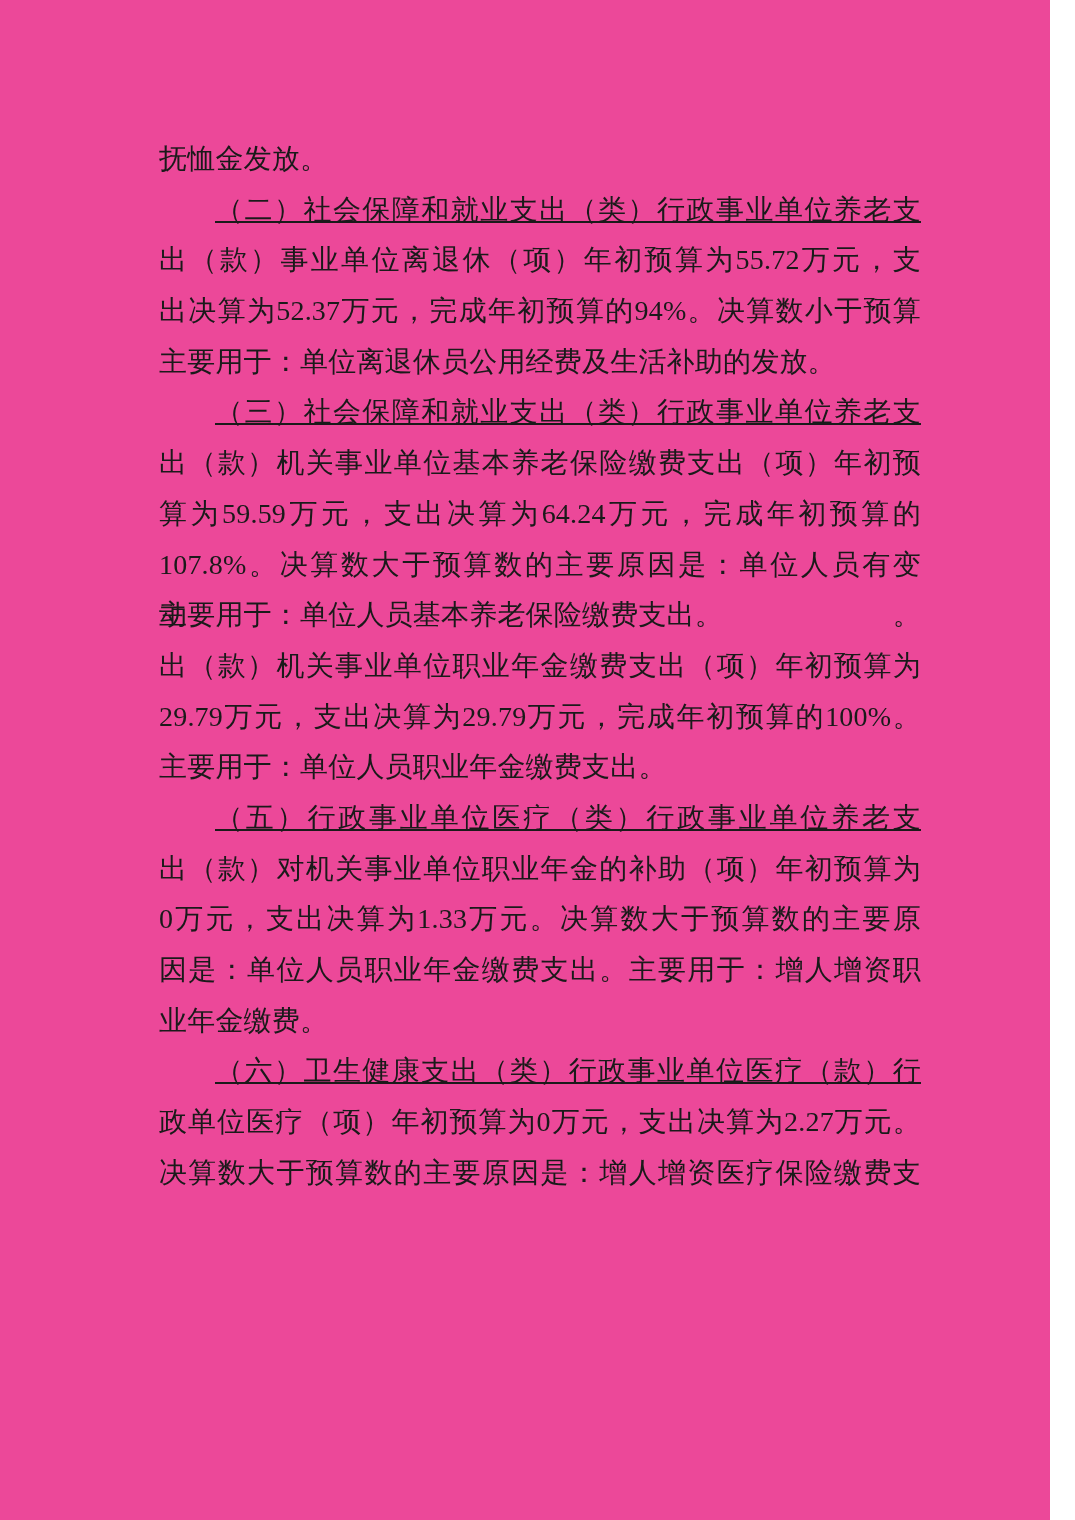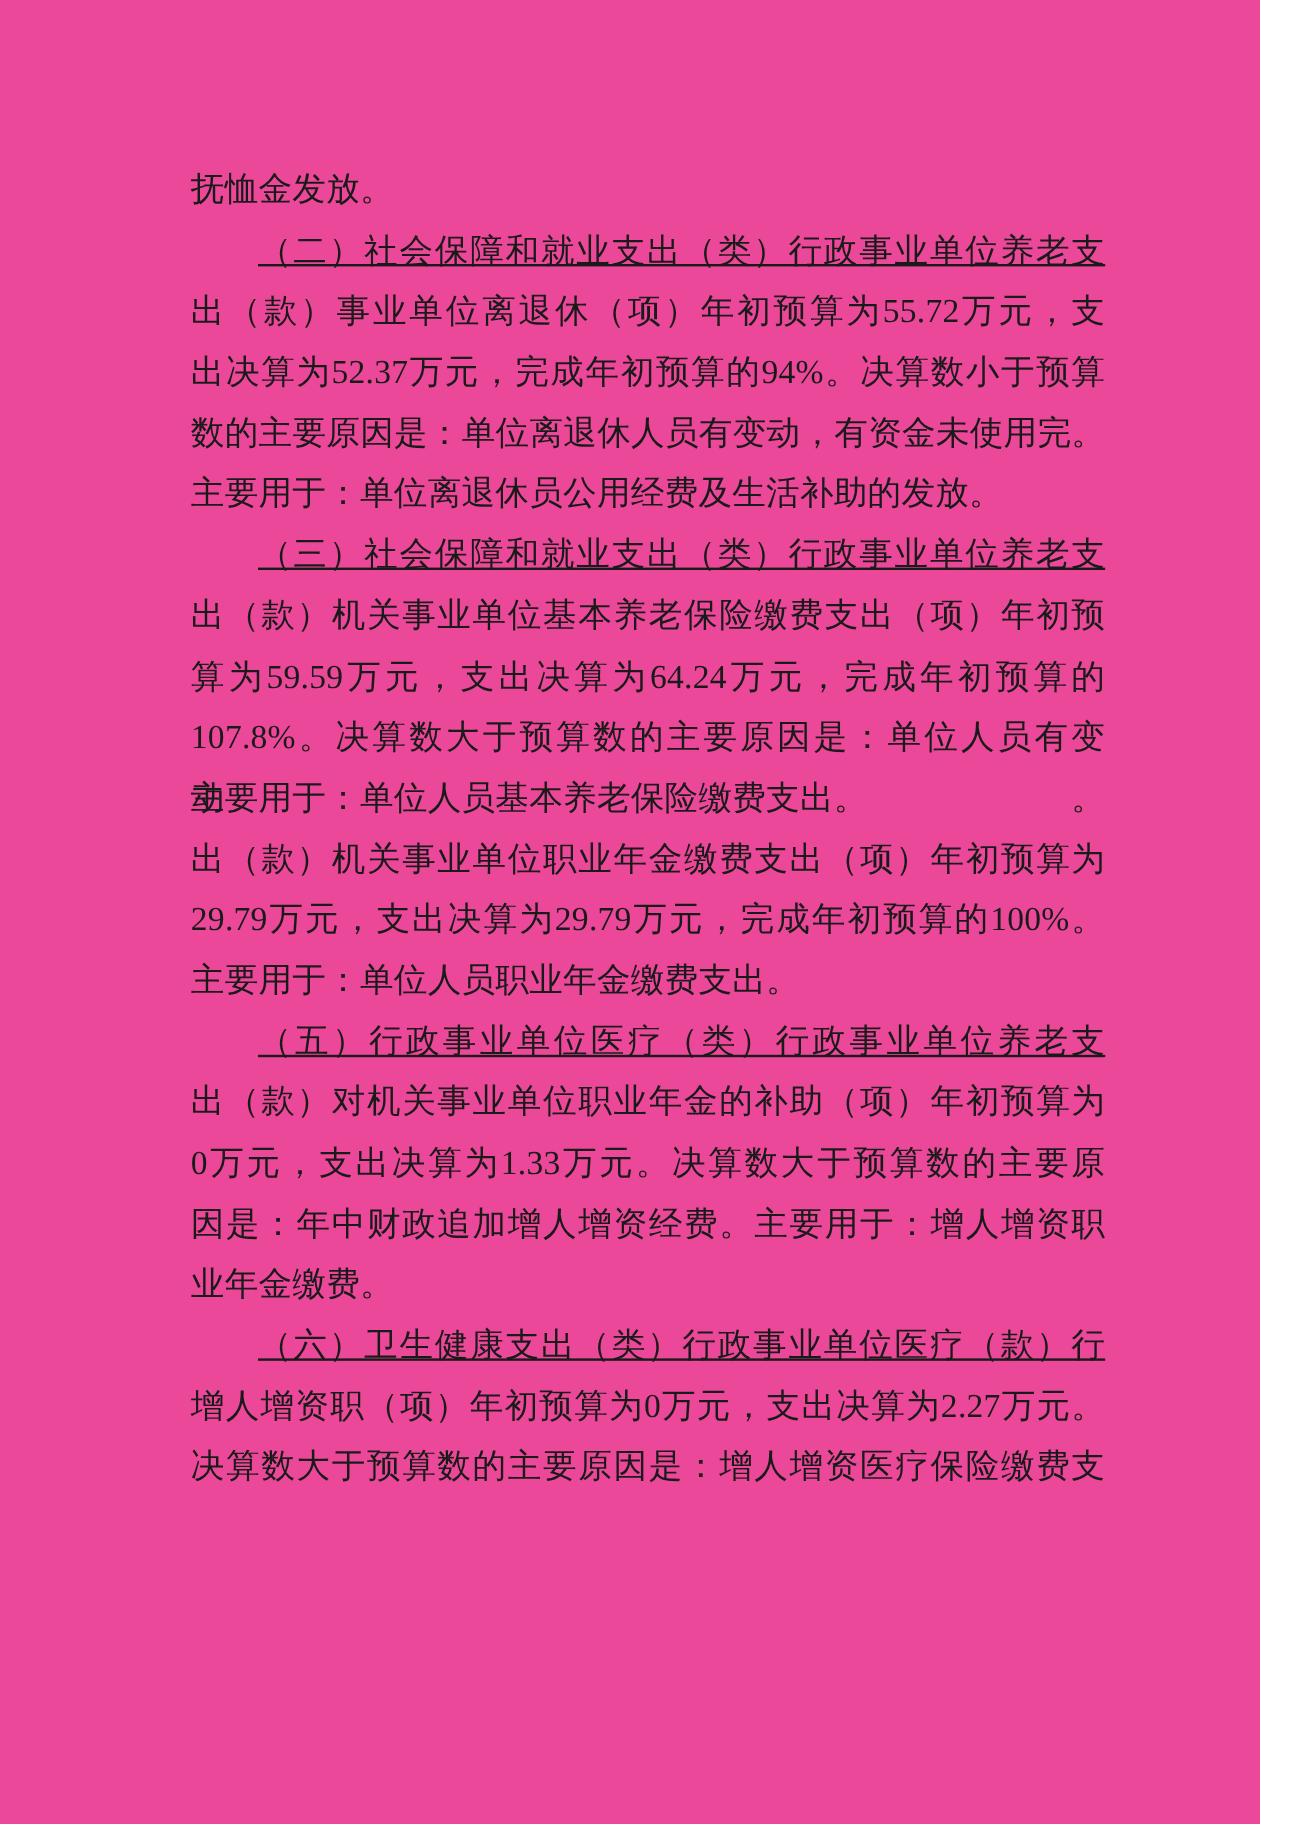--- a/index.html
+++ b/index.html
@@ -51,21 +51,20 @@
   <div class="text-block">
 
     <div class="para">
       <div class="line">抚恤金发放。</div>
     </div>
 
     <div class="para">
       <div class="line indent just">（二）社会保障和就业支出（类）行政事业单位养老支</div>
       <div class="line just">出（款）事业单位离退休（项）年初预算为55.72万元，支</div>
       <div class="line just">出决算为52.37万元，完成年初预算的94%。决算数小于预算</div>
-      <div class="line just">数的主要原因是：单位离退休人员有变动，有资金未使用完。</div>
       <div class="line">主要用于：单位离退休员公用经费及生活补助的发放。</div>
     </div>
 
     <div class="para">
       <div class="line indent just">（三）社会保障和就业支出（类）行政事业单位养老支</div>
       <div class="line just">出（款）机关事业单位基本养老保险缴费支出（项）年初预</div>
       <div class="line just">算为59.59万元，支出决算为64.24万元，完成年初预算的</div>
       <div class="line just">107.8%。决算数大于预算数的主要原因是：单位人员有变动。</div>
       <div class="line">主要用于：单位人员基本养老保险缴费支出。</div>
     </div>
@@ -73,24 +72,24 @@
     <div class="para">
       <div class="line just">出（款）机关事业单位职业年金缴费支出（项）年初预算为</div>
       <div class="line just">29.79万元，支出决算为29.79万元，完成年初预算的100%。</div>
       <div class="line">主要用于：单位人员职业年金缴费支出。</div>
     </div>
 
     <div class="para">
       <div class="line indent just">（五）行政事业单位医疗（类）行政事业单位养老支</div>
       <div class="line just">出（款）对机关事业单位职业年金的补助（项）年初预算为</div>
       <div class="line just">0万元，支出决算为1.33万元。决算数大于预算数的主要原</div>
-      <div class="line just">因是：年中财政追加增人增资经费。主要用于：增人增资职</div>
+      <div class="line just">因是：单位人员职业年金缴费支出。主要用于：增人增资职</div>
       <div class="line">业年金缴费。</div>
     </div>
 
     <div class="para">
       <div class="line indent just">（六）卫生健康支出（类）行政事业单位医疗（款）行</div>
-      <div class="line just">增人增资职（项）年初预算为0万元，支出决算为2.27万元。</div>
+      <div class="line just">政单位医疗（项）年初预算为0万元，支出决算为2.27万元。</div>
       <div class="line just">决算数大于预算数的主要原因是：增人增资医疗保险缴费支</div>
     </div>
 
   </div>
 </div>
 
 </body></html>

